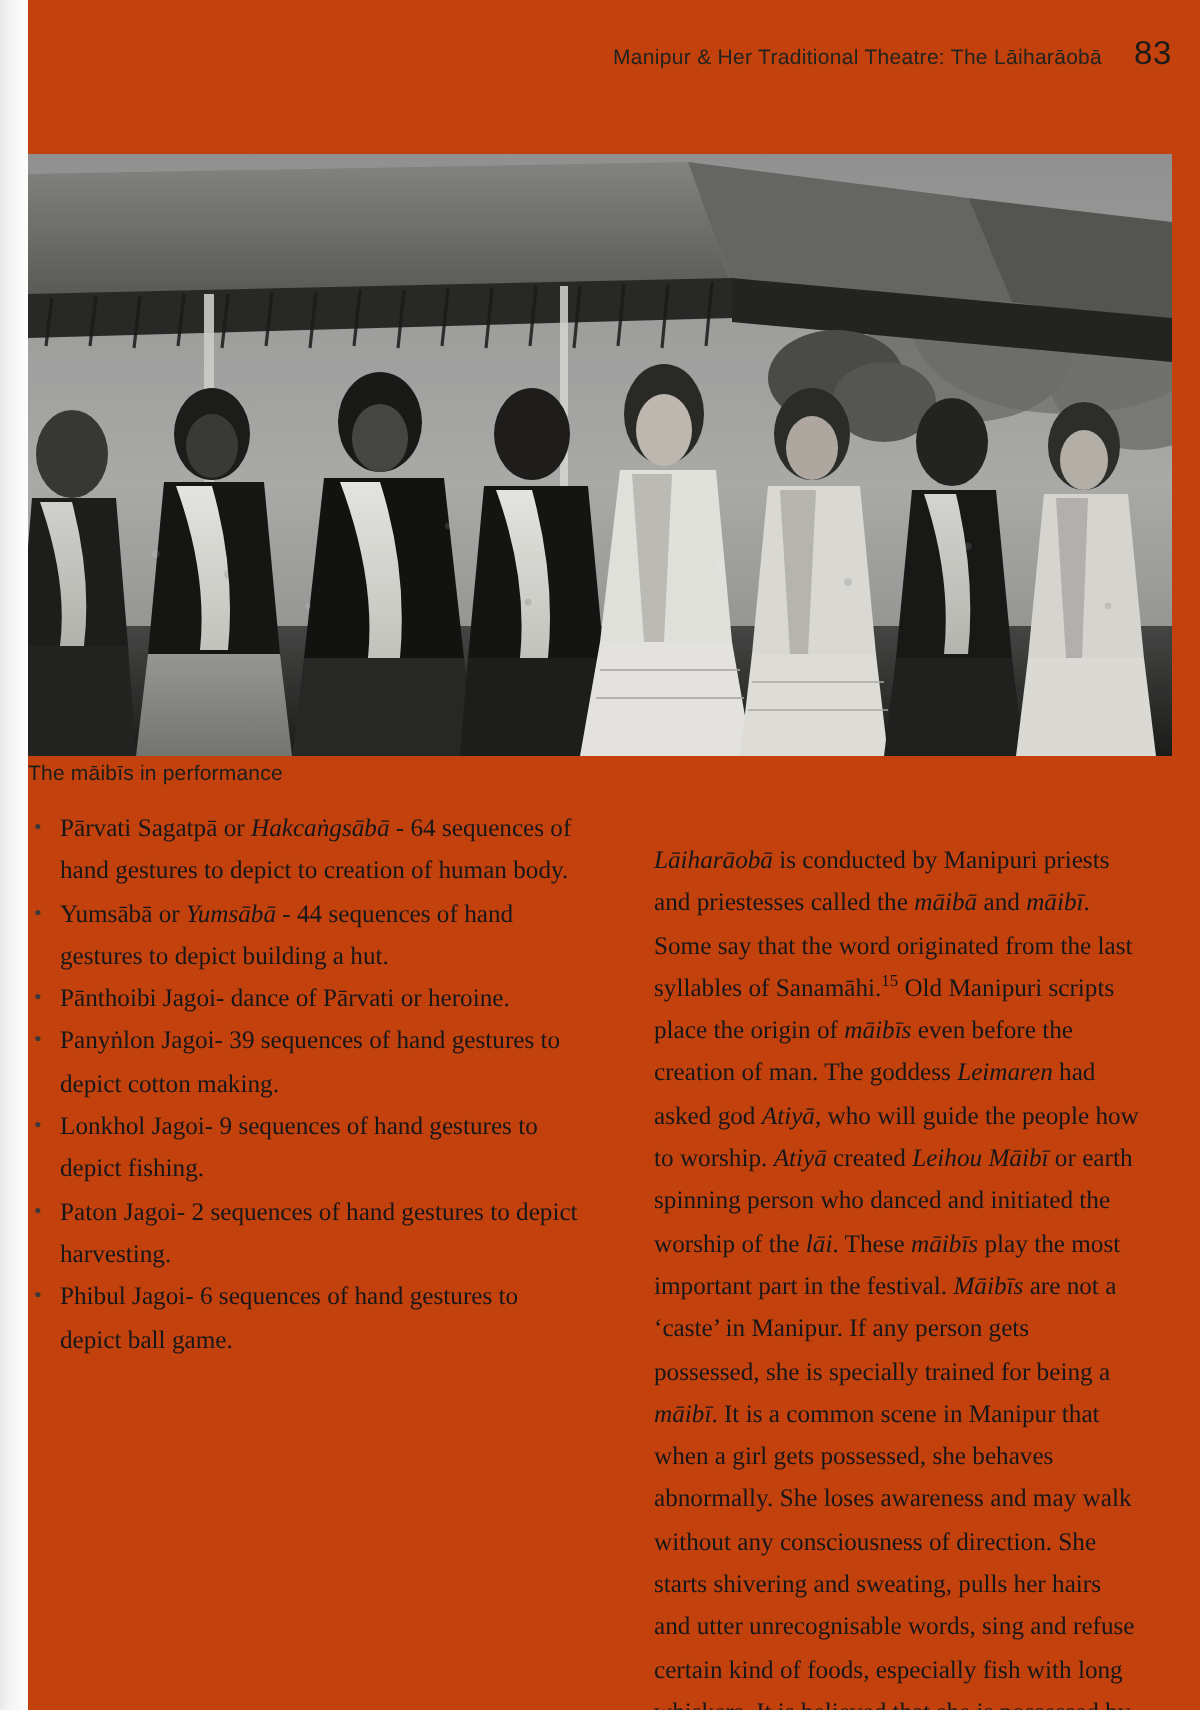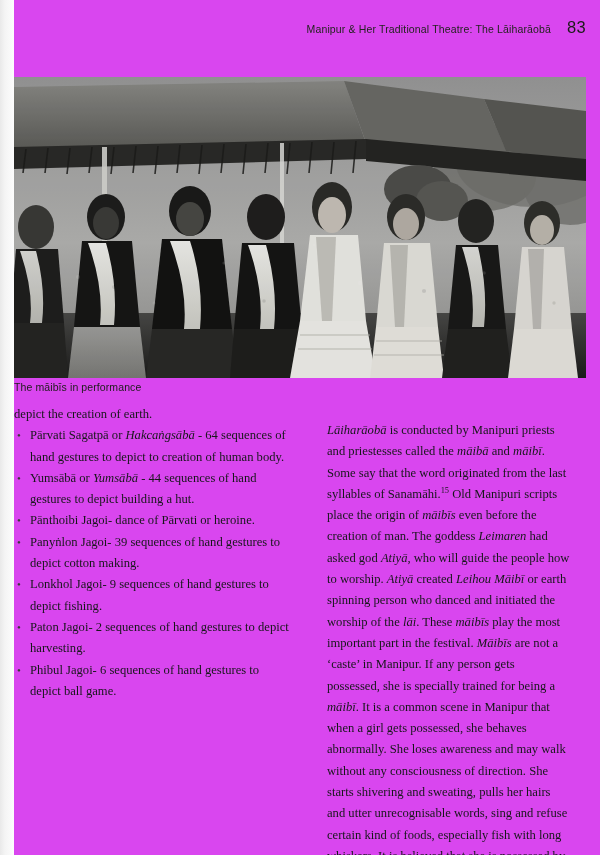--- a/index.html
+++ b/index.html
@@ -4,21 +4,21 @@
 <style>
   html, body {
     margin: 0;
     padding: 0;
     background: #ffffff;
   }
   .page {
     position: relative;
     width: 600px;
     height: 855px;
-    background: #d946ef;
+    background: #c2410c;
     overflow: hidden;
     font-family: "Liberation Serif", "DejaVu Serif", serif;
     color: #1a1a1a;
   }
   
   .gutter-shadow {
     position: absolute;
     left: 0; top: 0;
     width: 14px; height: 855px;
     background: linear-gradient(to right, #e9e9e9 0%, #f4f4f4 35%, #fdfdfd 100%);
@@ -281,21 +281,20 @@
         <rect x="0" y="0" width="572" height="301" fill="#000" opacity="0.06"></rect>
       </svg>
     </div>
   </div>
 
   <div class="figcaption">The māibīs in performance</div>
 
   <div class="columns">
 
     <div class="col col-left">
-      <p class="lead-line">depict the creation of earth.</p>
       <ul class="bullets">
           <li><span>Pārvati Sagatpā or </span><i>Hakcaṅgsābā</i><span> - 64 sequences of hand gestures to depict to creation of human body.</span></li>
           <li><span>Yumsābā or </span><i>Yumsābā</i><span> - 44 sequences of hand gestures to depict building a hut.</span></li>
           <li><span>Pānthoibi Jagoi- dance of Pārvati or heroine.</span></li>
           <li><span>Panyṅlon Jagoi- 39 sequences of hand gestures to depict cotton making.</span></li>
           <li><span>Lonkhol Jagoi- 9 sequences of hand gestures to depict fishing.</span></li>
           <li><span>Paton Jagoi- 2 sequences of hand gestures to depict harvesting.</span></li>
           <li><span>Phibul Jagoi- 6 sequences of hand gestures to depict ball game.</span></li>
         </ul>
     </div>

